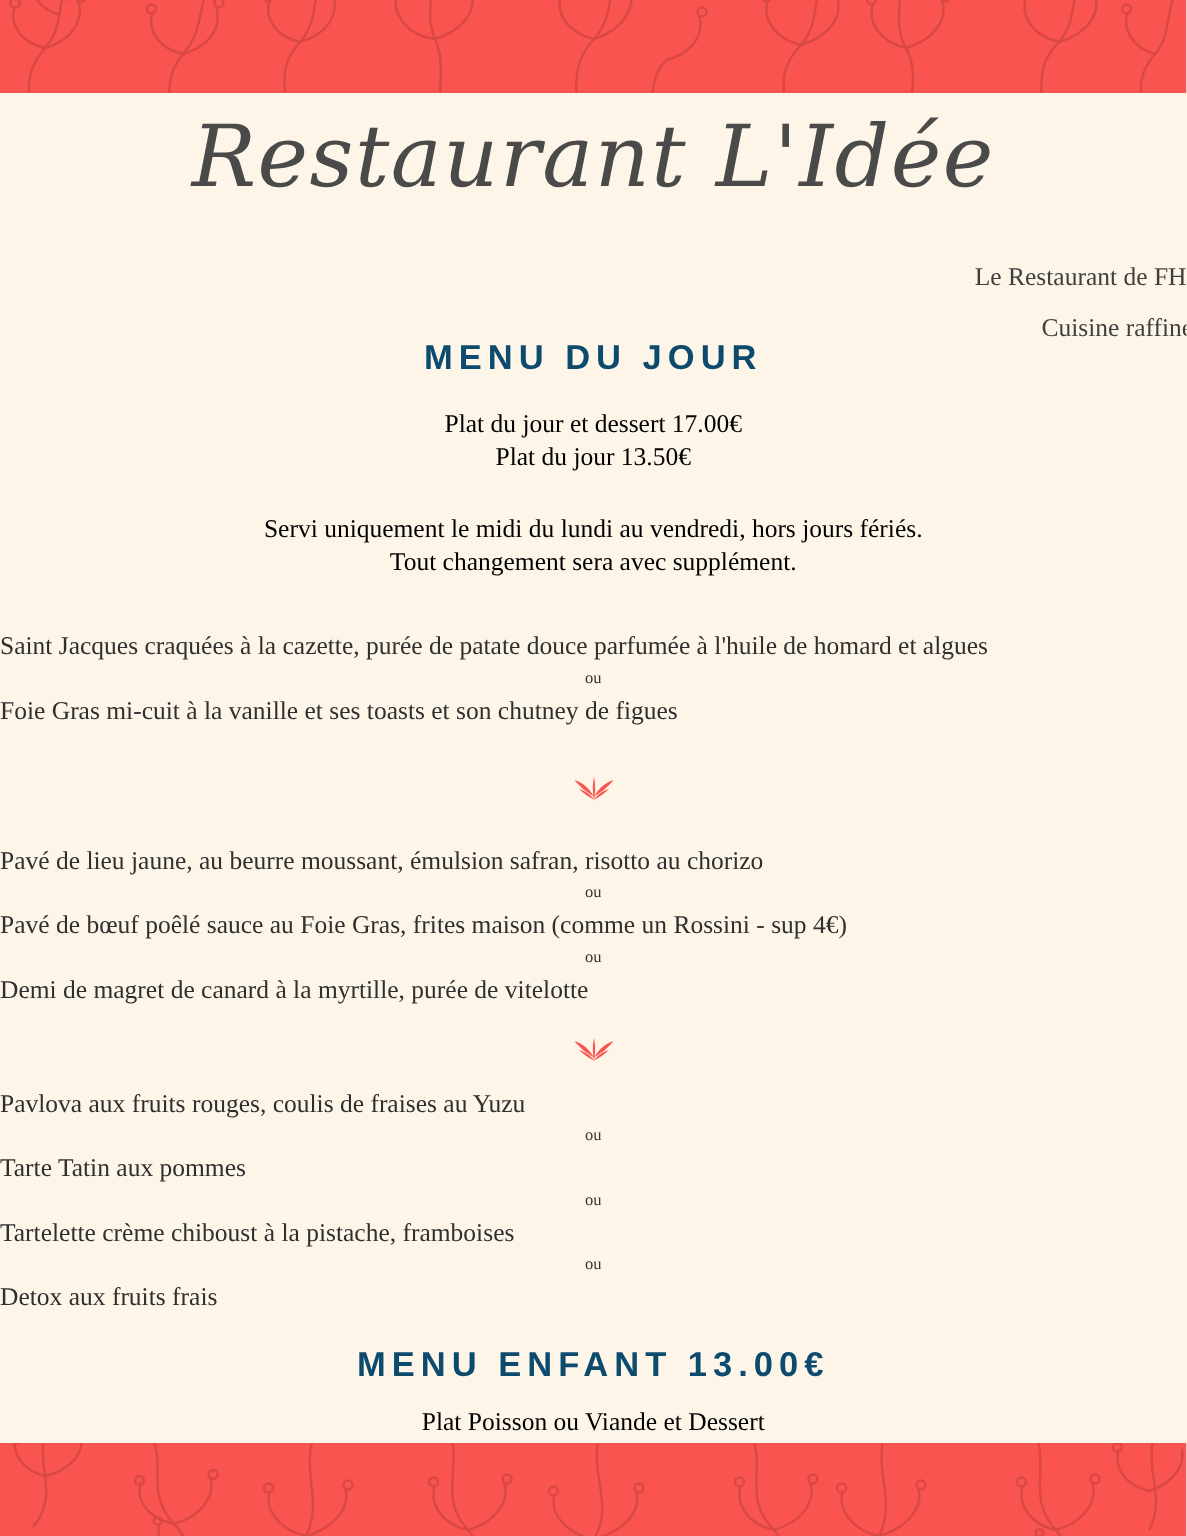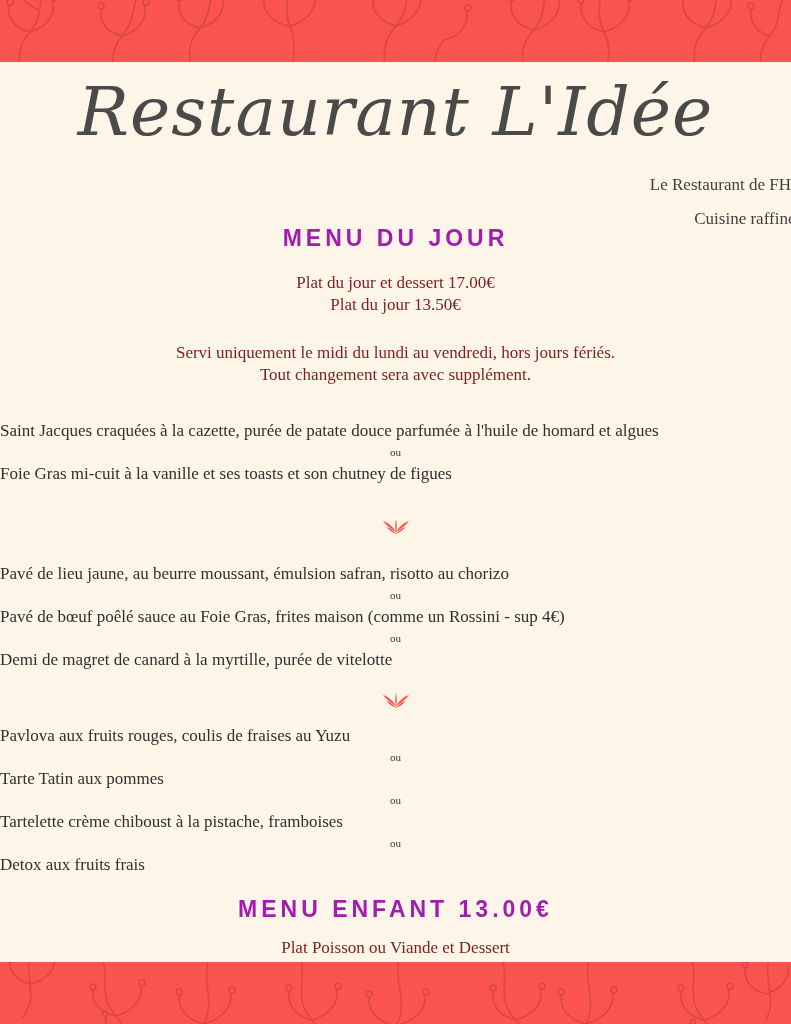--- a/index.html
+++ b/index.html
@@ -38,21 +38,21 @@
   .band-bottom svg { top: -8px; }
 
   
   .title {
     position: absolute;
     top: 72px;
     left: 0;
     width: 791px;
     text-align: center;
     font-family: "DejaVu Serif", serif;
-    font-size: 68px;
+    font-size: 57px;
     font-style: italic;
     font-weight: 400;
     color: #4a4a4a;
     letter-spacing: 1px;
     white-space: nowrap;
   }
   .subtitle {
     position: absolute;
     left: 0;
     width: 791px;
@@ -60,32 +60,32 @@
     font-size: 17px;
     color: #3f3f3f;
     line-height: 22px;
   }
   .sub1 { top: 174px; }
   .sub2 { top: 208px; margin-left: 12px; }
 
   
   .section-head {
     text-align: center;
-    color: #a21caf;
+    color: #0c4a6e;
     font-family: "Liberation Sans", sans-serif;
     font-weight: bold;
     letter-spacing: 4px;
     font-size: 23px;
   }
 
   .centered {
     text-align: center;
     font-size: 17px;
     line-height: 22px;
-    color: #7f1d1d;
+    color: #000000;
   }
   .ou {
     text-align: center;
     font-size: 11px;
     line-height: 21px;
     color: #333;
   }
   .line {
     text-align: left;
     font-size: 17px;

